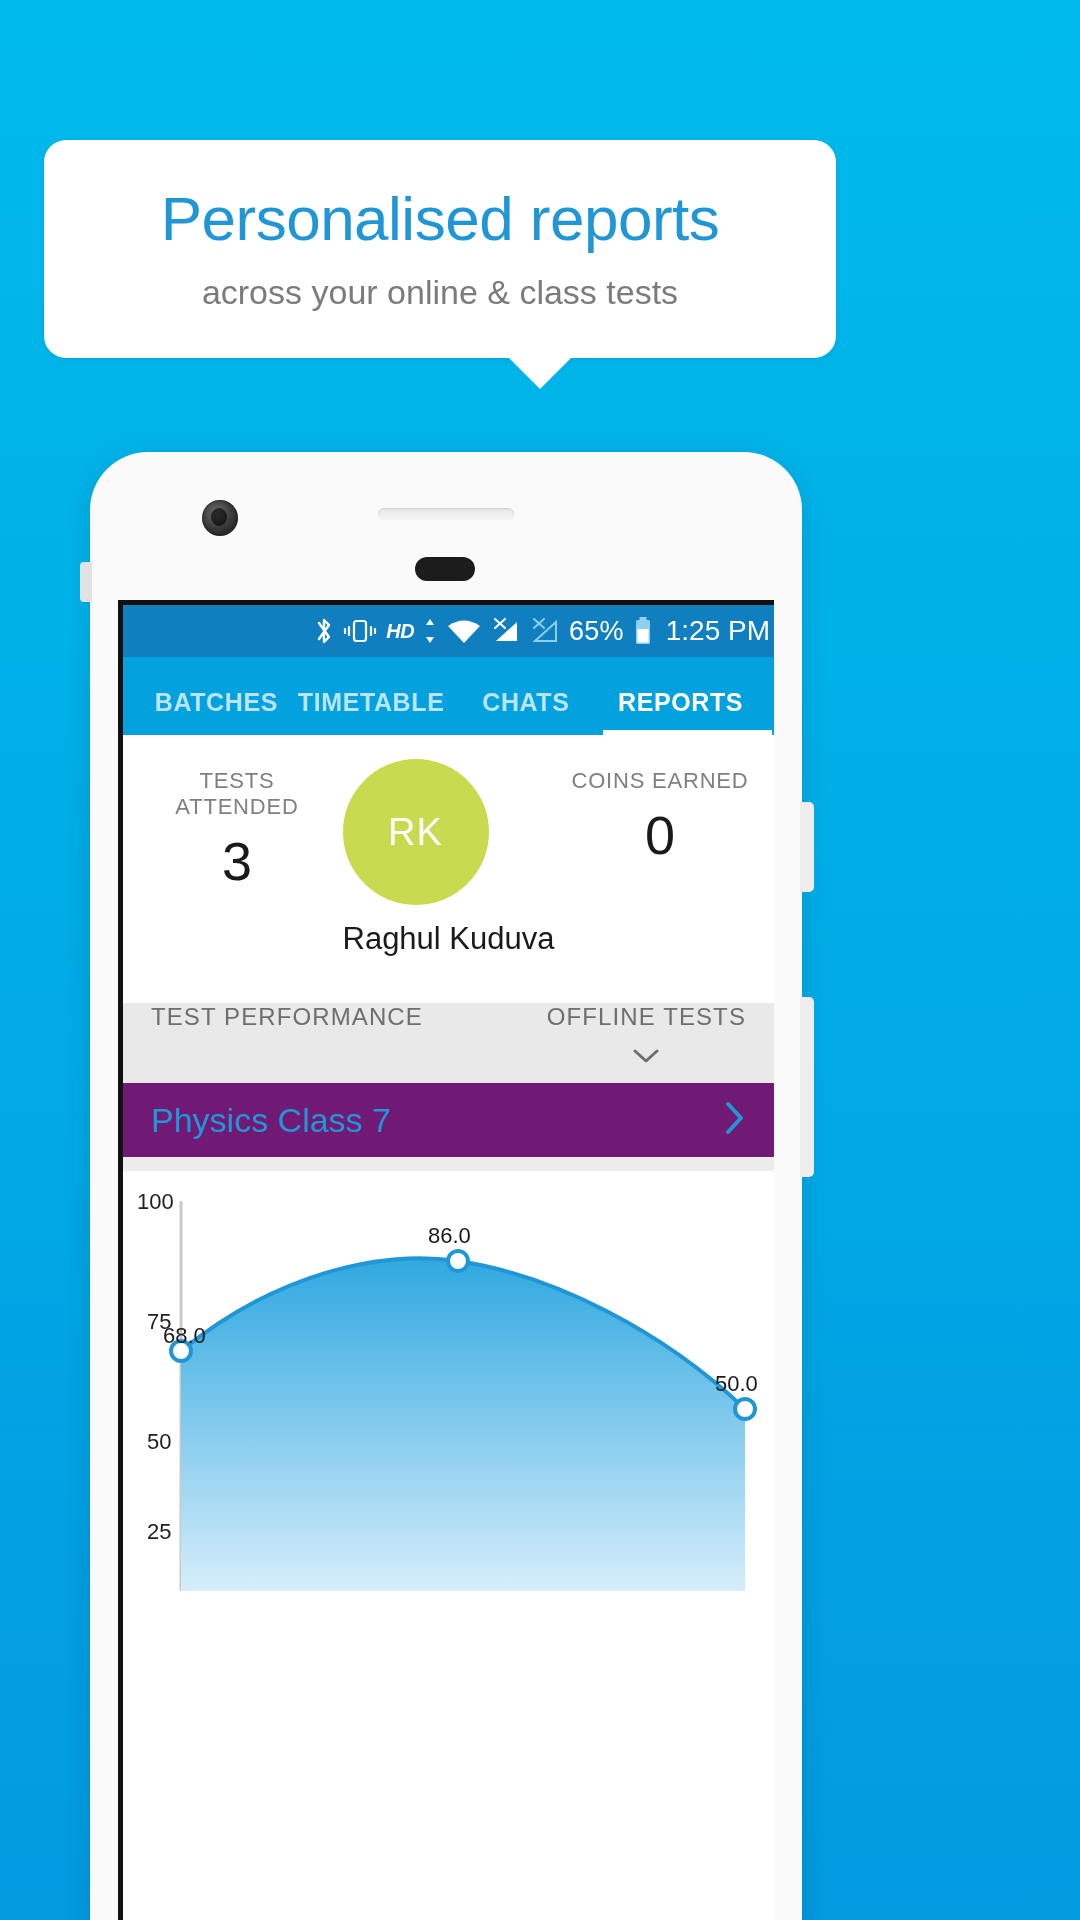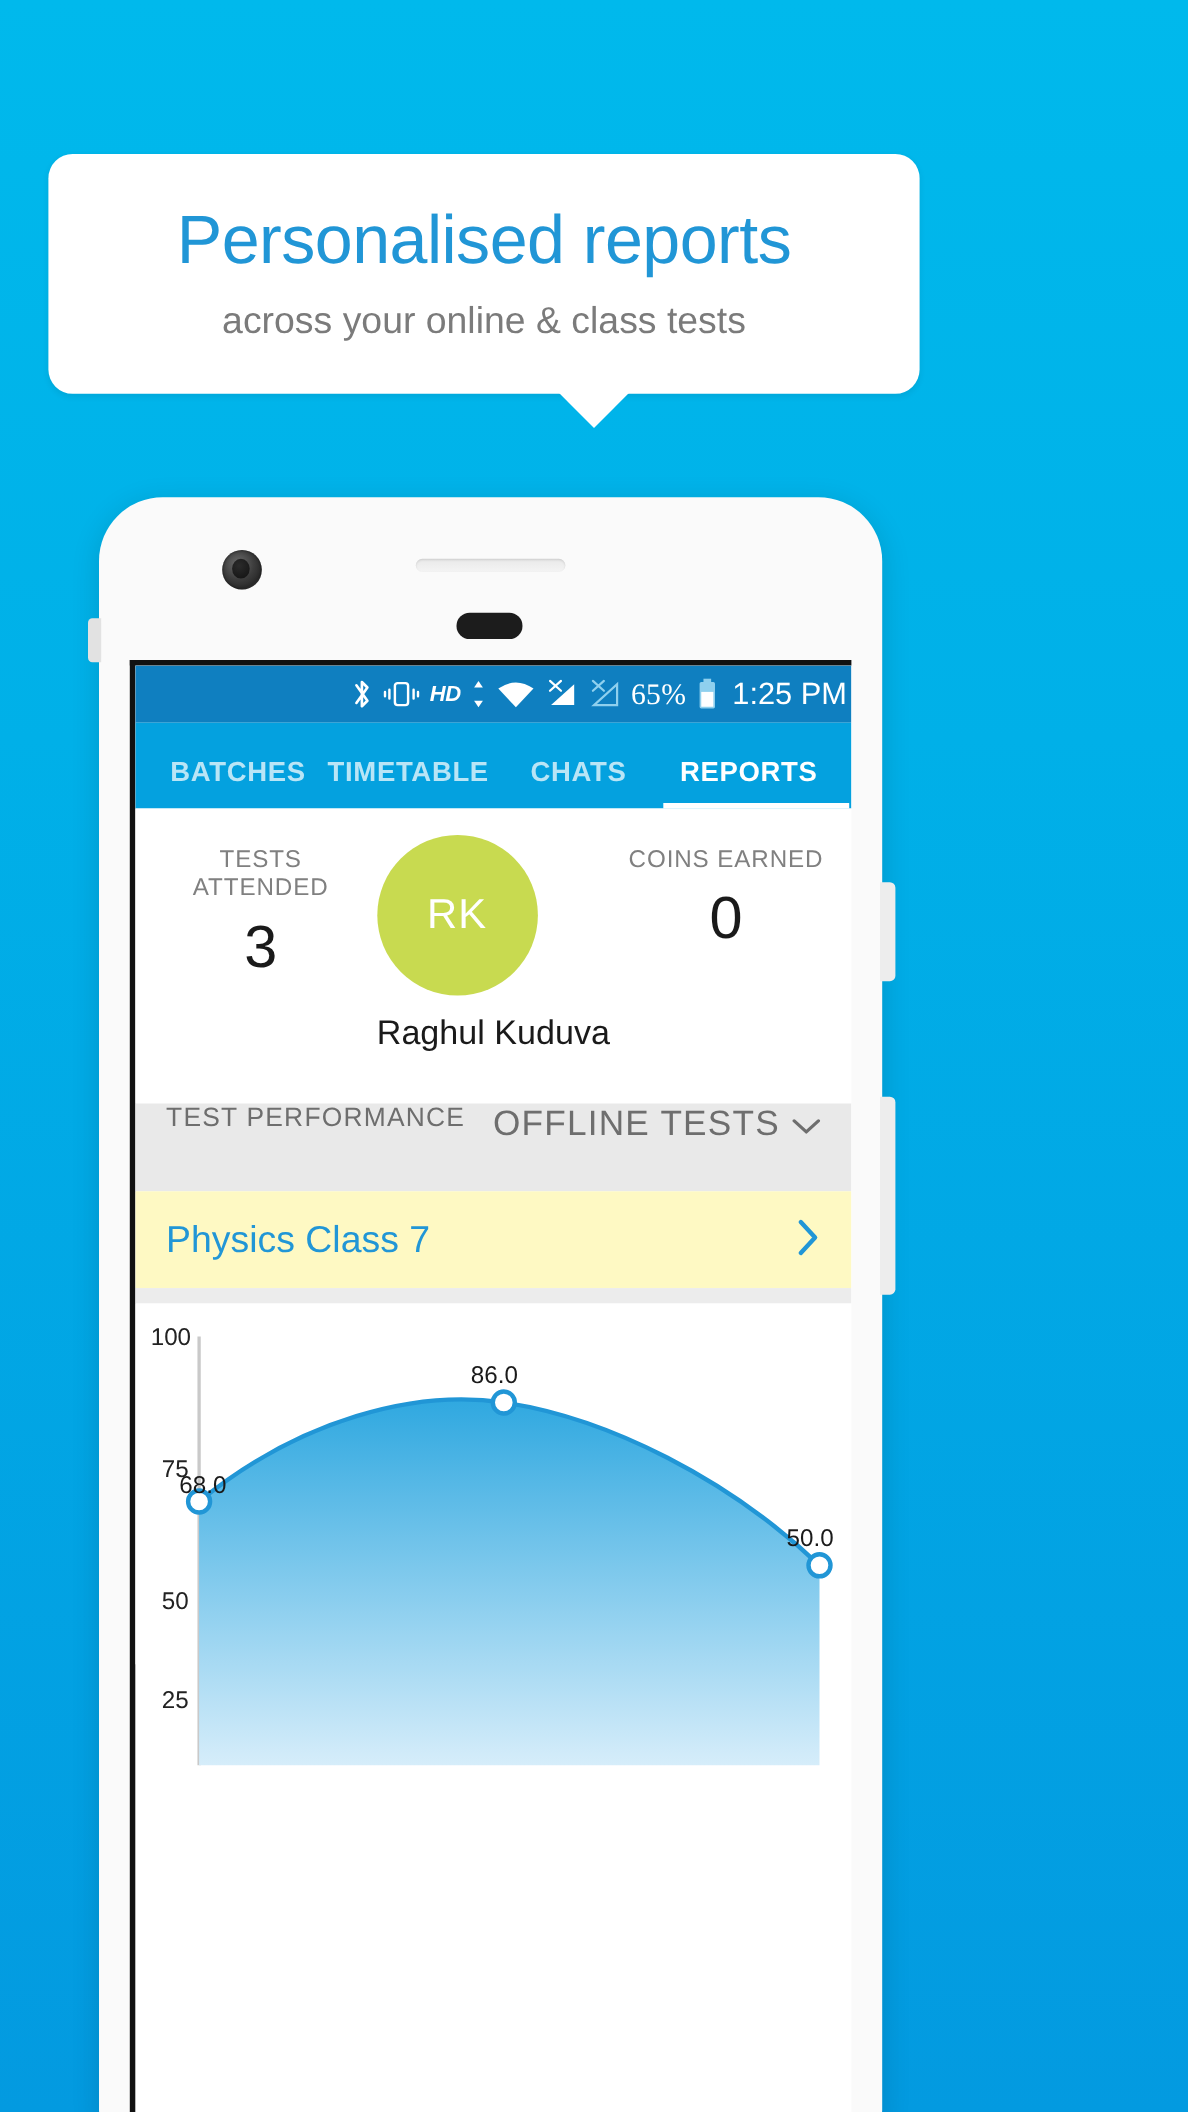--- a/index.html
+++ b/index.html
@@ -109,21 +109,21 @@
   
   .statusbar {
     height:52px;
     background:#0f7fc0;
     display:flex; align-items:center; justify-content:flex-end;
     padding-right:4px;
     color:#ffffff;
     gap:9px;
   }
   .sb-icon { display:flex; align-items:center; }
-  .sb-text { font-size:27px; font-weight:400; letter-spacing:0.2px;font-family:Liberation Serif, serif; }
+  .sb-text { font-size:27px; font-weight:400; letter-spacing:0.2px; }
   .sb-time { font-size:28px; font-weight:400; margin-left:4px; }
   .hd { font-size:20px; font-style:italic; font-weight:700; letter-spacing:-0.5px; }
 
   
   .tabbar {
     height:78px;
     background:#04a1df;
     display:flex; align-items:flex-end;
     padding:0 16px;
   }
@@ -176,28 +176,28 @@
   }
 
   
   .sectionbar {
     height:80px; background:#e9e9e9;
     display:flex; align-items:flex-start; justify-content:space-between;
     padding:0 28px;
   }
   .sec-title { font-size:24px; color:#6e6e6e; letter-spacing:1.1px; }
   .sec-filter {
-    font-size:32px; color:#6e6e6e; letter-spacing:1.1px;
-    display:flex; align-items:center; gap:11px;
+    font-size:24px; color:#6e6e6e; letter-spacing:1.1px;
+    display:flex; align-items:center; gap:11px;flex-direction:column;
   }
   .chev-d { display:block; }
 
   
   .classrow {
-    height:88px; background:#fef9c3;
+    height:74px; background:#701a75;
     display:flex; align-items:center; justify-content:space-between;
     padding:0 28px;
   }
   .class-name { font-size:34px; color:#2196d6; font-weight:400; }
 
   .divider-thick { height:14px; background:#ececec; }
 
   
   .chartbox { background:#fff; position:relative; height:328px; }
   .y-label {

